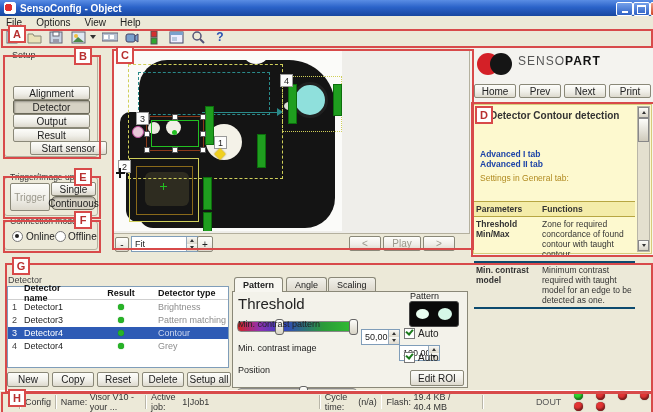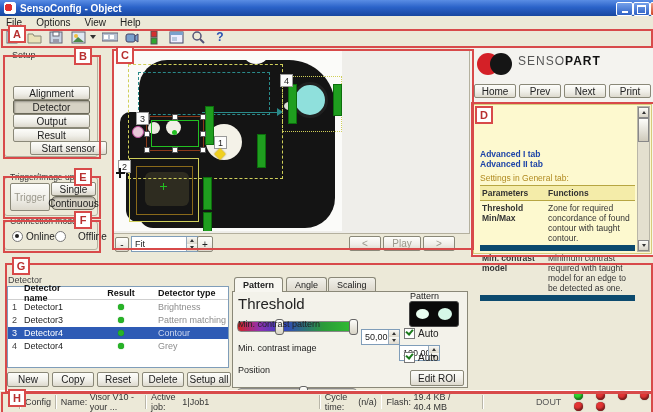--- a/index.html
+++ b/index.html
@@ -55,22 +55,22 @@
   .drow.sel{background:#2e5bb5;color:#fff;}
   .drow.sel .c-type{color:#ccd6ee;} .drow.sel .c-num{color:#fff;}
   .dot{width:6px;height:6px;border-radius:50%;background:#27b427;box-shadow:0 0 1px #070;}
   
   .tab{position:absolute;top:0;height:13px;border:1px solid #8a8878;border-bottom:none;border-radius:3px 3px 0 0;
     background:linear-gradient(#f2f1ea,#ddd9cd);display:flex;align-items:center;justify-content:center;font-size:9px;padding:0 8px;}
   .tab.active{background:#f7f6f0;height:14px;z-index:3;font-weight:bold;}
   .pane{border:1px solid #8a8878;background:#f3f2ea;}
   .helpbox{background:#fdf9cf;border:1px solid #d6cb7c;font-size:8.5px;color:#333;}
   .hlink{color:#1d44a8;font-weight:bold;}
-  .htable{position:absolute;left:6px;right:16px;border-top:1px solid #b7a642;}
-  .hrow{display:flex;border-bottom:6px solid #0c4a6e;}
+  .htable{position:absolute;left:0;right:16px;border-top:1px solid #b7a642;margin-top:16px;}
+  .hrow{display:flex;border-bottom:2px solid #0c4a6e;}
   .hrow .hc1{width:62px;font-weight:bold;padding:2px;}
   .hrow .hc2{flex:1;padding:2px;}
   .hrow.hh{background:#f4eca9;border-bottom:1px solid #b7a642;font-weight:bold;}
   .sbar{position:absolute;width:11px;background:#e4e0cf;border:1px solid #b9b6a8;}
   .sbtn{position:absolute;left:0;width:9px;height:9px;background:linear-gradient(#fdfdfa,#d8d4c6);border:1px solid #888;display:flex;align-items:center;justify-content:center;}
   
   .statusbar{left:0;top:390px;width:653px;height:22px;background:#ece9d8;border-top:1px solid #fff;
     display:flex;align-items:center;font-size:9px;color:#333;}
   .sep{width:1px;height:14px;background:#b9b6a8;border-right:1px solid #fff;margin:0 4px;}
   .led{width:9px;height:9px;border-radius:50%;display:inline-block;margin-left:13px;
@@ -187,21 +187,21 @@
   <div class="abs btn" style="left:51px;top:182px;width:43px;height:12px">Single</div>
   <div class="abs btn pressed" style="left:51px;top:196px;width:43px;height:12px;border-radius:5px">Continuous</div>
 
   <div class="abs group" style="left:4px;top:221px;width:92px;height:27px">
     <span class="glabel" style="left:2px;top:-6px;font-size:8.5px">Connection mode</span>
   </div>
   <div class="abs" style="left:12px;top:231px;display:flex;align-items:center;gap:3px">
     <span class="radio on"></span>
     <span>Online</span>
   </div>
-  <div class="abs" style="left:55px;top:231px;display:flex;align-items:flex-start;gap:12px">
+  <div class="abs" style="left:55px;top:231px;display:flex;align-items:flex-start;gap:2px">
     <span class="radio"></span>
     <span>Offline</span>
   </div>
 
   <div class="abs" style="left:113px;top:49px;width:355px;height:183px;background:#efeeea;border:1px solid #b4b09e">
     <div class="abs" style="left:0;top:0;width:228px;height:181px;background:#fbfbf9;overflow:hidden">
 
       <div class="abs" style="left:25px;top:10px;width:196px;height:168px;background:#141414;border-radius:28px 46px 30px 14px"></div>
       <div class="abs" style="left:6px;top:62px;width:44px;height:62px;background:#141414;border-radius:10px"></div>
       <div class="abs" style="left:12px;top:108px;width:66px;height:64px;background:#141414;border-radius:12px"></div>
@@ -277,20 +277,21 @@
   <div class="abs" style="left:470px;top:46px;width:183px;height:209px;background:#f4f3ef"></div>
   <div class="abs" style="left:477px;top:53px;width:22px;height:22px;background:#d42027;border-radius:50%"></div>
   <div class="abs" style="left:490px;top:53px;width:22px;height:22px;background:#151515;border-radius:50%"></div>
   <div class="abs" style="left:518px;top:54px;font-size:12px;letter-spacing:1px;color:#555"><span>SENSO</span><b style="color:#111">PART</b></div>
   <div class="abs btn" style="left:474px;top:84px;width:40px;height:12px">Home</div>
   <div class="abs btn" style="left:519px;top:84px;width:40px;height:12px">Prev</div>
   <div class="abs btn" style="left:564px;top:84px;width:40px;height:12px">Next</div>
   <div class="abs btn" style="left:609px;top:84px;width:40px;height:12px">Print</div>
 
   <div class="abs helpbox" style="left:473px;top:104px;width:177px;height:148px">
+    <div class="abs" style="left:16px;top:5px;font-weight:bold;font-size:10px">Detector Contour detection</div>
     <div class="abs hlink" style="left:6px;top:44px">Advanced I tab</div>
     <div class="abs hlink" style="left:6px;top:54px">Advanced II tab</div>
     <div class="abs" style="left:6px;top:68px;color:#b08a20">Settings in General tab:</div>
     <div class="htable" style="top:80px">
       <div class="hrow hh">
         <span class="hc1">Parameters</span>
         <span class="hc2" style="font-weight:bold">Functions</span>
       </div>
       <div class="hrow">
         <span class="hc1">Threshold Min/Max</span>

